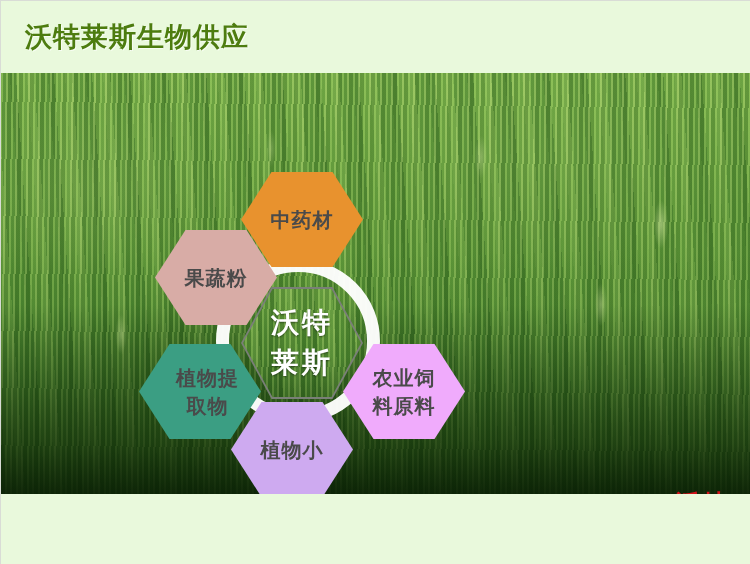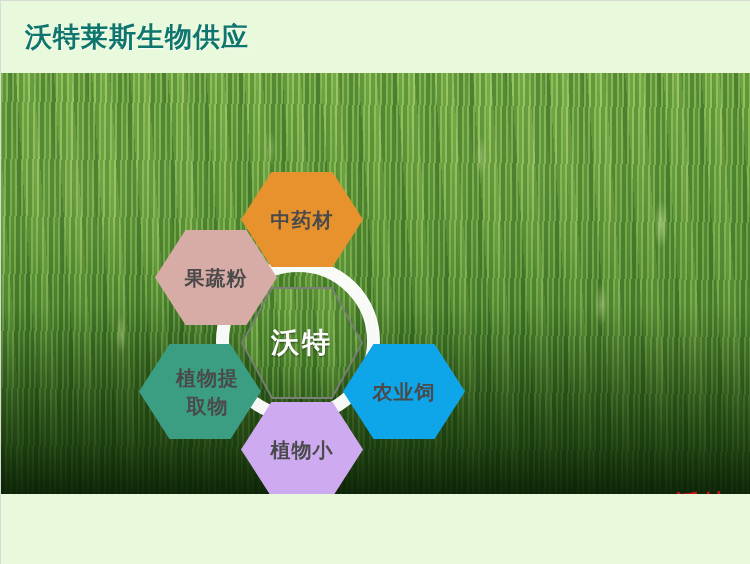--- a/index.html
+++ b/index.html
@@ -41,21 +41,21 @@
     height: 72px;
     background: #e9f9dc;
     box-sizing: border-box;
   }
   .header-title {
     position: absolute;
     left: 24px;
     top: 20px;
     font-size: 27px;
     font-weight: bold;
-    color: #0f766e;
+    color: #4d7c0f;
     letter-spacing: 1px;
     line-height: 32px;
     white-space: nowrap;
     text-shadow: 1px 1px 0 rgba(255,255,255,0.65);
   }
 
   
   .hero {
     position: absolute;
     left: 0;
@@ -164,21 +164,21 @@
     letter-spacing: 1px;
     box-sizing: border-box;
   }
 
   .hex-line { display: block; white-space: nowrap; }
 
   
   .hex-top        { left: 110px; top: 9px;   }
   .hex-top-right  { left: 212px; top: 67px;  }
   .hex-bot-right  { left: 212px; top: 181px; }
-  .hex-bottom     { left: 110px; top: 239px; gap: 32px; }
+  .hex-bottom     { left: 100px; top: 239px; gap: 32px; }
   .hex-bot-left   { left: 8px;   top: 181px; padding-left: 15px; }
   .hex-top-left   { left: 24px;   top: 67px;  }
 
   .hex-center {
     position: absolute;
     left: 110px;
     top: 124px;
     width: 122px;
     height: 112px;
     display: flex;
@@ -253,22 +253,23 @@
 
       <div class="cluster">
 
         <div class="ring"></div>
 
         <div class="hex hex-top" style="background:#e8922e">
           <span class="hex-line">中药材</span>
         </div>
 
 
-        <div class="hex hex-bot-right" style="background:#0ea5e9">
+        <div class="hex hex-bot-right" style="background:#f0abfc">
           <span class="hex-line">农业饲</span>
+          <span class="hex-line">料原料</span>
         </div>
 
         <div class="hex hex-bottom" style="background:#ceaaf0">
           <span class="hex-line">植物小</span>
         </div>
 
         <div class="hex hex-bot-left" style="background:#3b9e83">
           <span class="hex-line">植物提</span>
           <span class="hex-line">取物</span>
         </div>
@@ -277,20 +278,21 @@
           <span class="hex-line">果蔬粉</span>
           <span class="hex-line"></span>
         </div>
 
         <div class="hex-center">
           <div class="hex-center-outline"></div>
           <div class="hex-center-mask">
             <div class="inner-photo hero-photo"></div>
           </div>
           <div class="hex-center-label">沃特</div>
+          <div class="hex-center-label">莱斯</div>
         </div>
 
       </div>
 
       <div class="watermark">
         <span class="wm-line">沃特</span>
 
       </div>
     </div>
 

